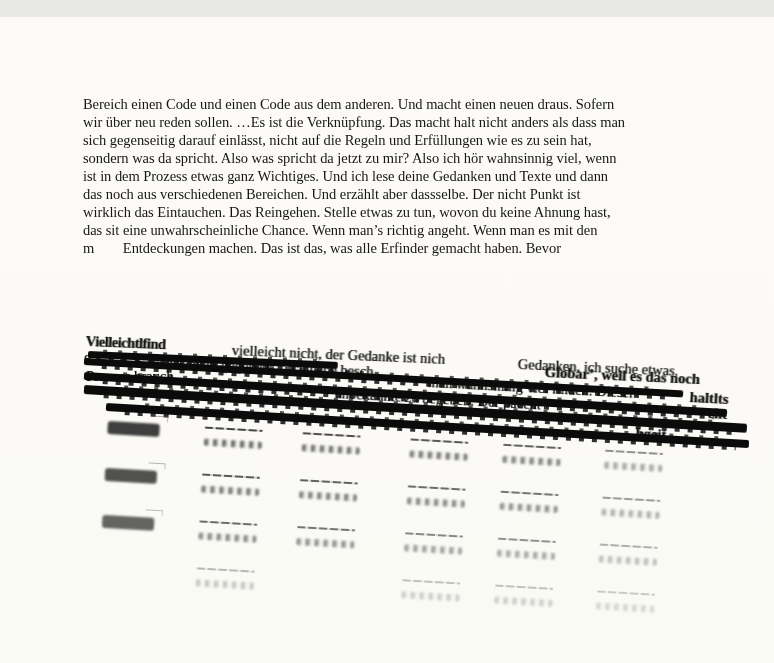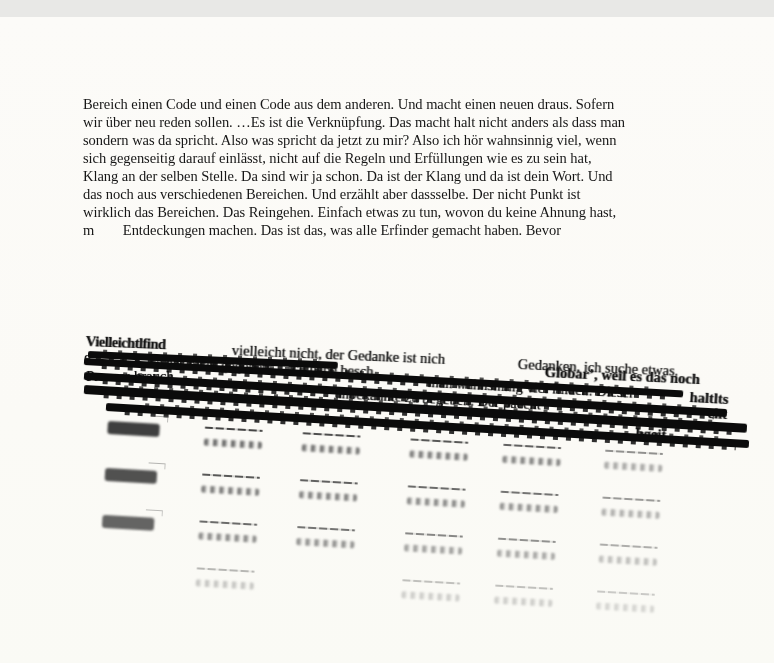--- a/index.html
+++ b/index.html
@@ -79,25 +79,26 @@
   }
 </style>
 </head>
 <body>
 
 <div class="page">
 
   <div class="paragraph" id="paragraph">
       <div class="tline">Bereich einen Code und einen Code aus dem anderen. Und macht einen neuen draus. Sofern</div>
       <div class="tline">wir über neu reden sollen. …Es ist die Verknüpfung. Das macht halt nicht anders als dass man</div>
+      <div class="tline">sich gegenseitig darauf einlässt, nicht auf die Regeln und Erfüllungen wie es zu sein hat,</div>
       <div class="tline">sondern was da spricht. Also was spricht da jetzt zu mir? Also ich hör wahnsinnig viel, wenn</div>
-      <div class="tline">sich gegenseitig darauf einlässt, nicht auf die Regeln und Erfüllungen wie es zu sein hat,</div>
-      <div class="tline">Klang an der selben Stelle. Da sind wir ja schon. Da ist der Klang und da ist dein Wort. Und</div>
+      <div class="tline">ist in dem Prozess etwas ganz Wichtiges. Und ich lese deine Gedanken und Texte und dann</div>
       <div class="tline">das noch aus verschiedenen Bereichen. Und erzählt aber dassselbe. Der nicht Punkt ist</div>
-      <div class="tline">wirklich das Bereichen. Das Reingehen. Einfach etwas zu tun, wovon du keine Ahnung hast,</div>
+      <div class="tline">wirklich das Eintauchen. Das Reingehen. Stelle etwas zu tun, wovon du keine Ahnung hast,</div>
+      <div class="tline">das sit eine unwahrscheinliche Chance. Wenn man’s richtig angeht. Wenn man es mit den</div>
       <div class="tline">m        Entdeckungen machen. Das ist das, was alle Erfinder gemacht haben. Bevor</div>
     </div>
 
   <div>
     <div id="g0" class="frag">Vielleichtlfind</div>
     <div id="g1" class="frag">vielleicht nicht, der Gedanke ist nich</div>
     <div id="g2" class="frag">e</div>
     <div id="g3" class="frag">es das nicht gegeben….Ich habe besch</div>
     <div id="g4" class="frag">Gedanken, ich suche etwas.</div>
     <div id="g5" class="frag">Globar’, weil es das noch</div>

